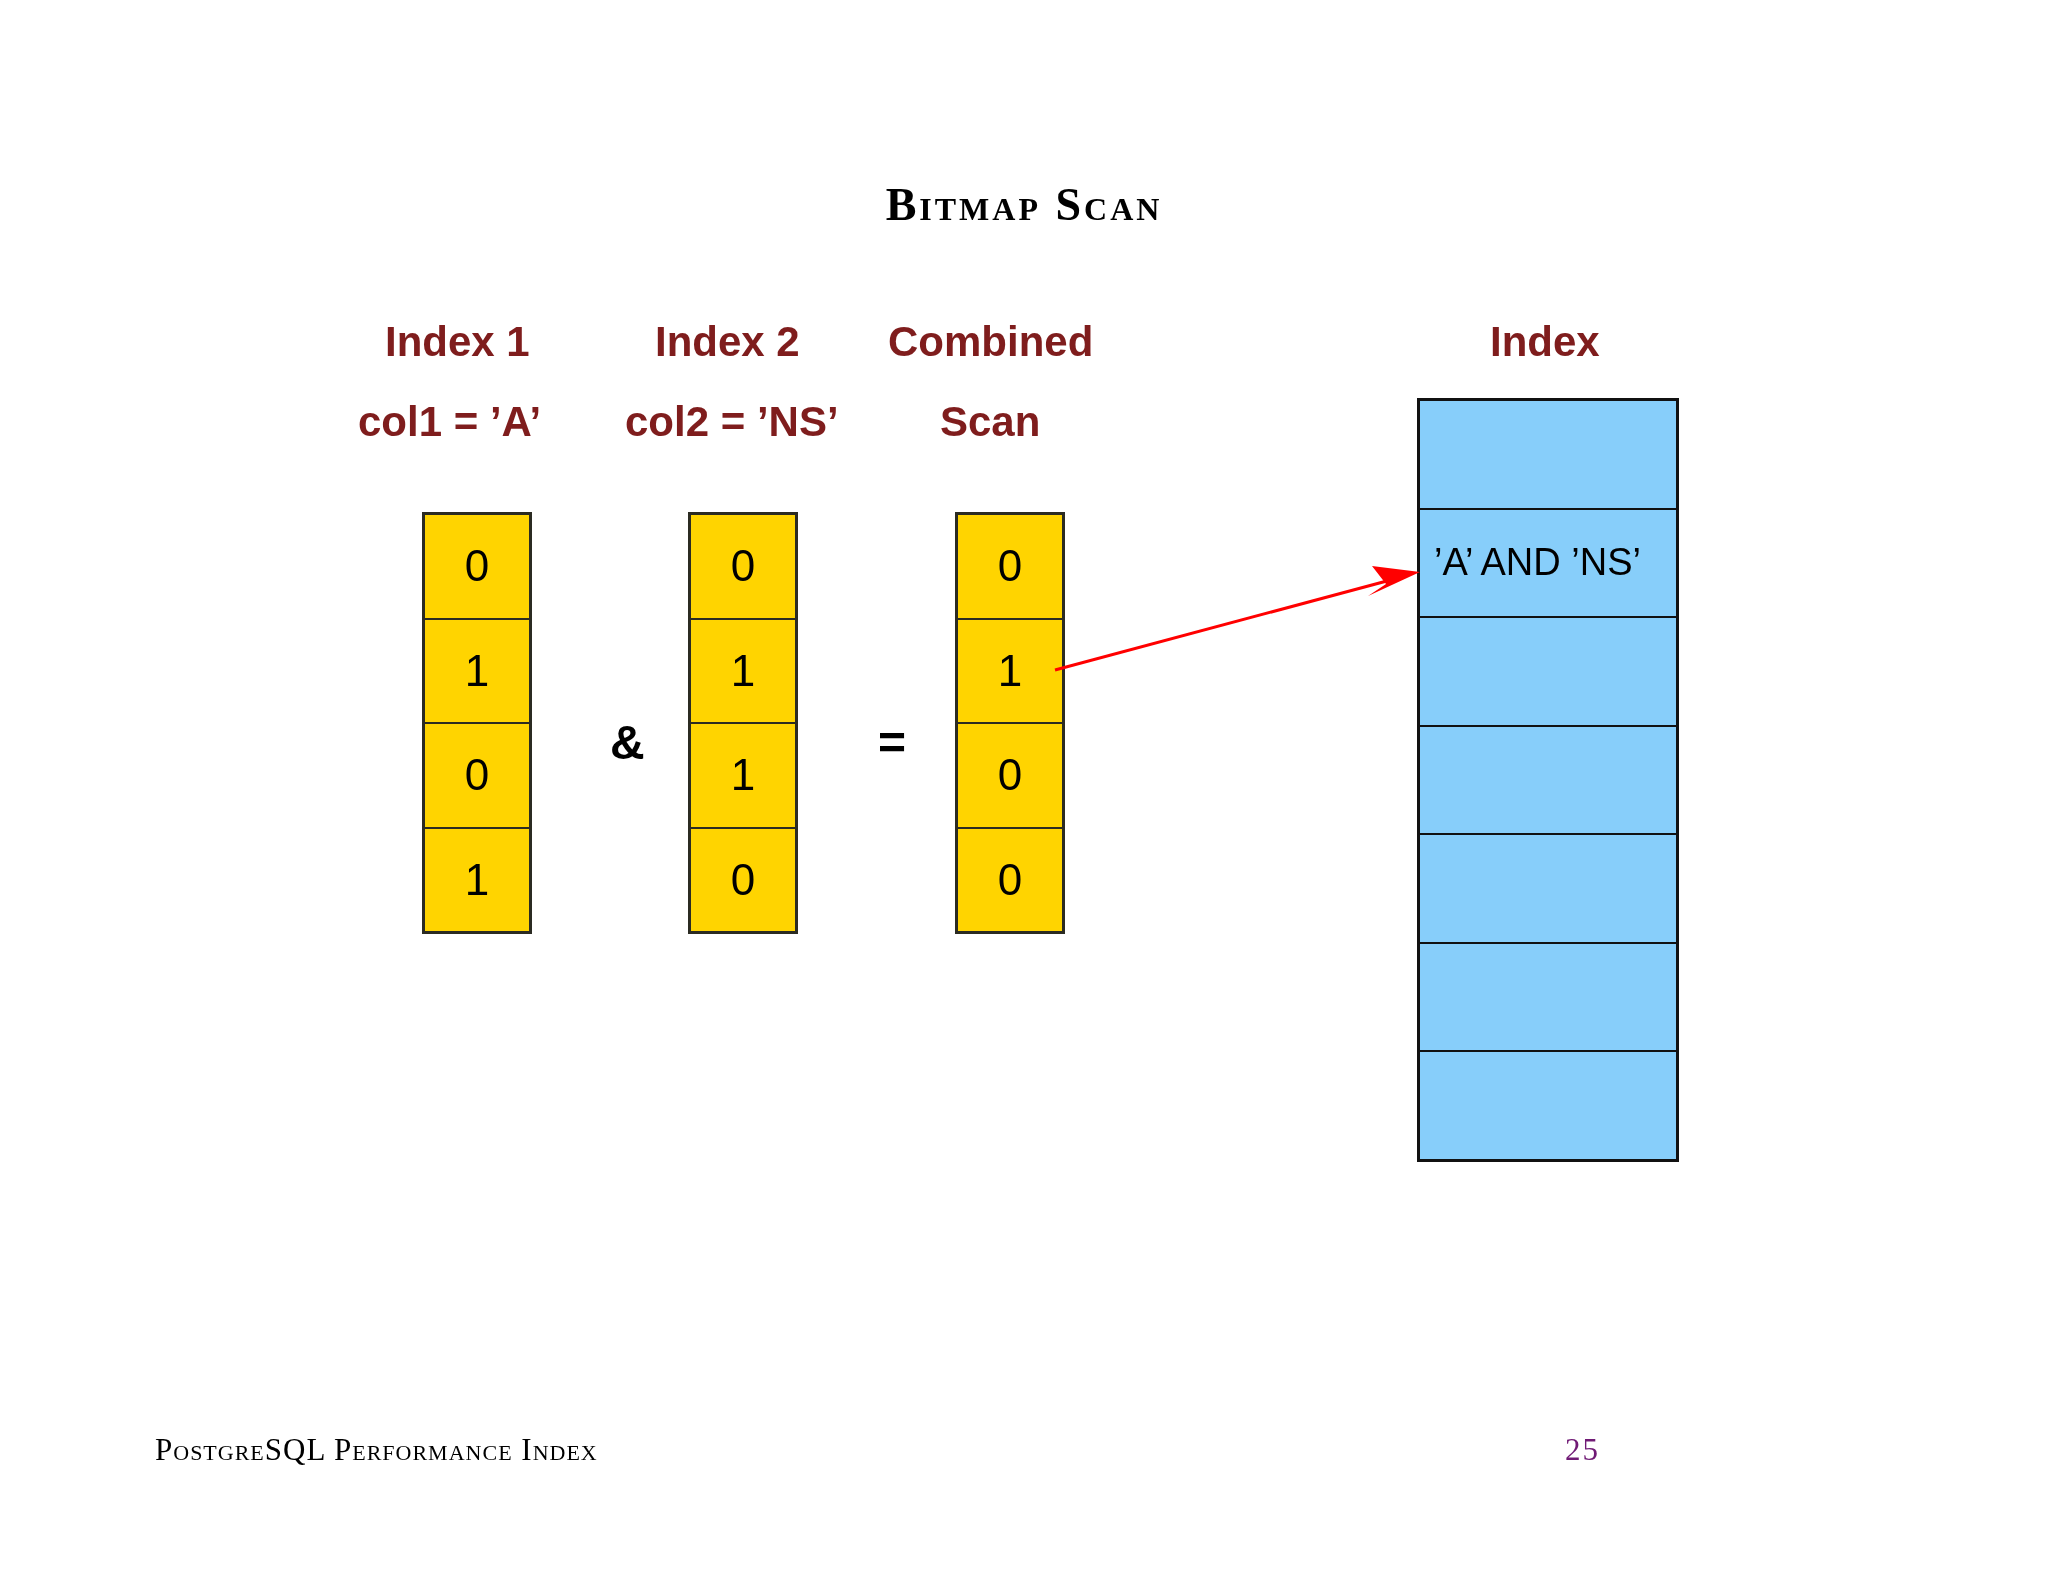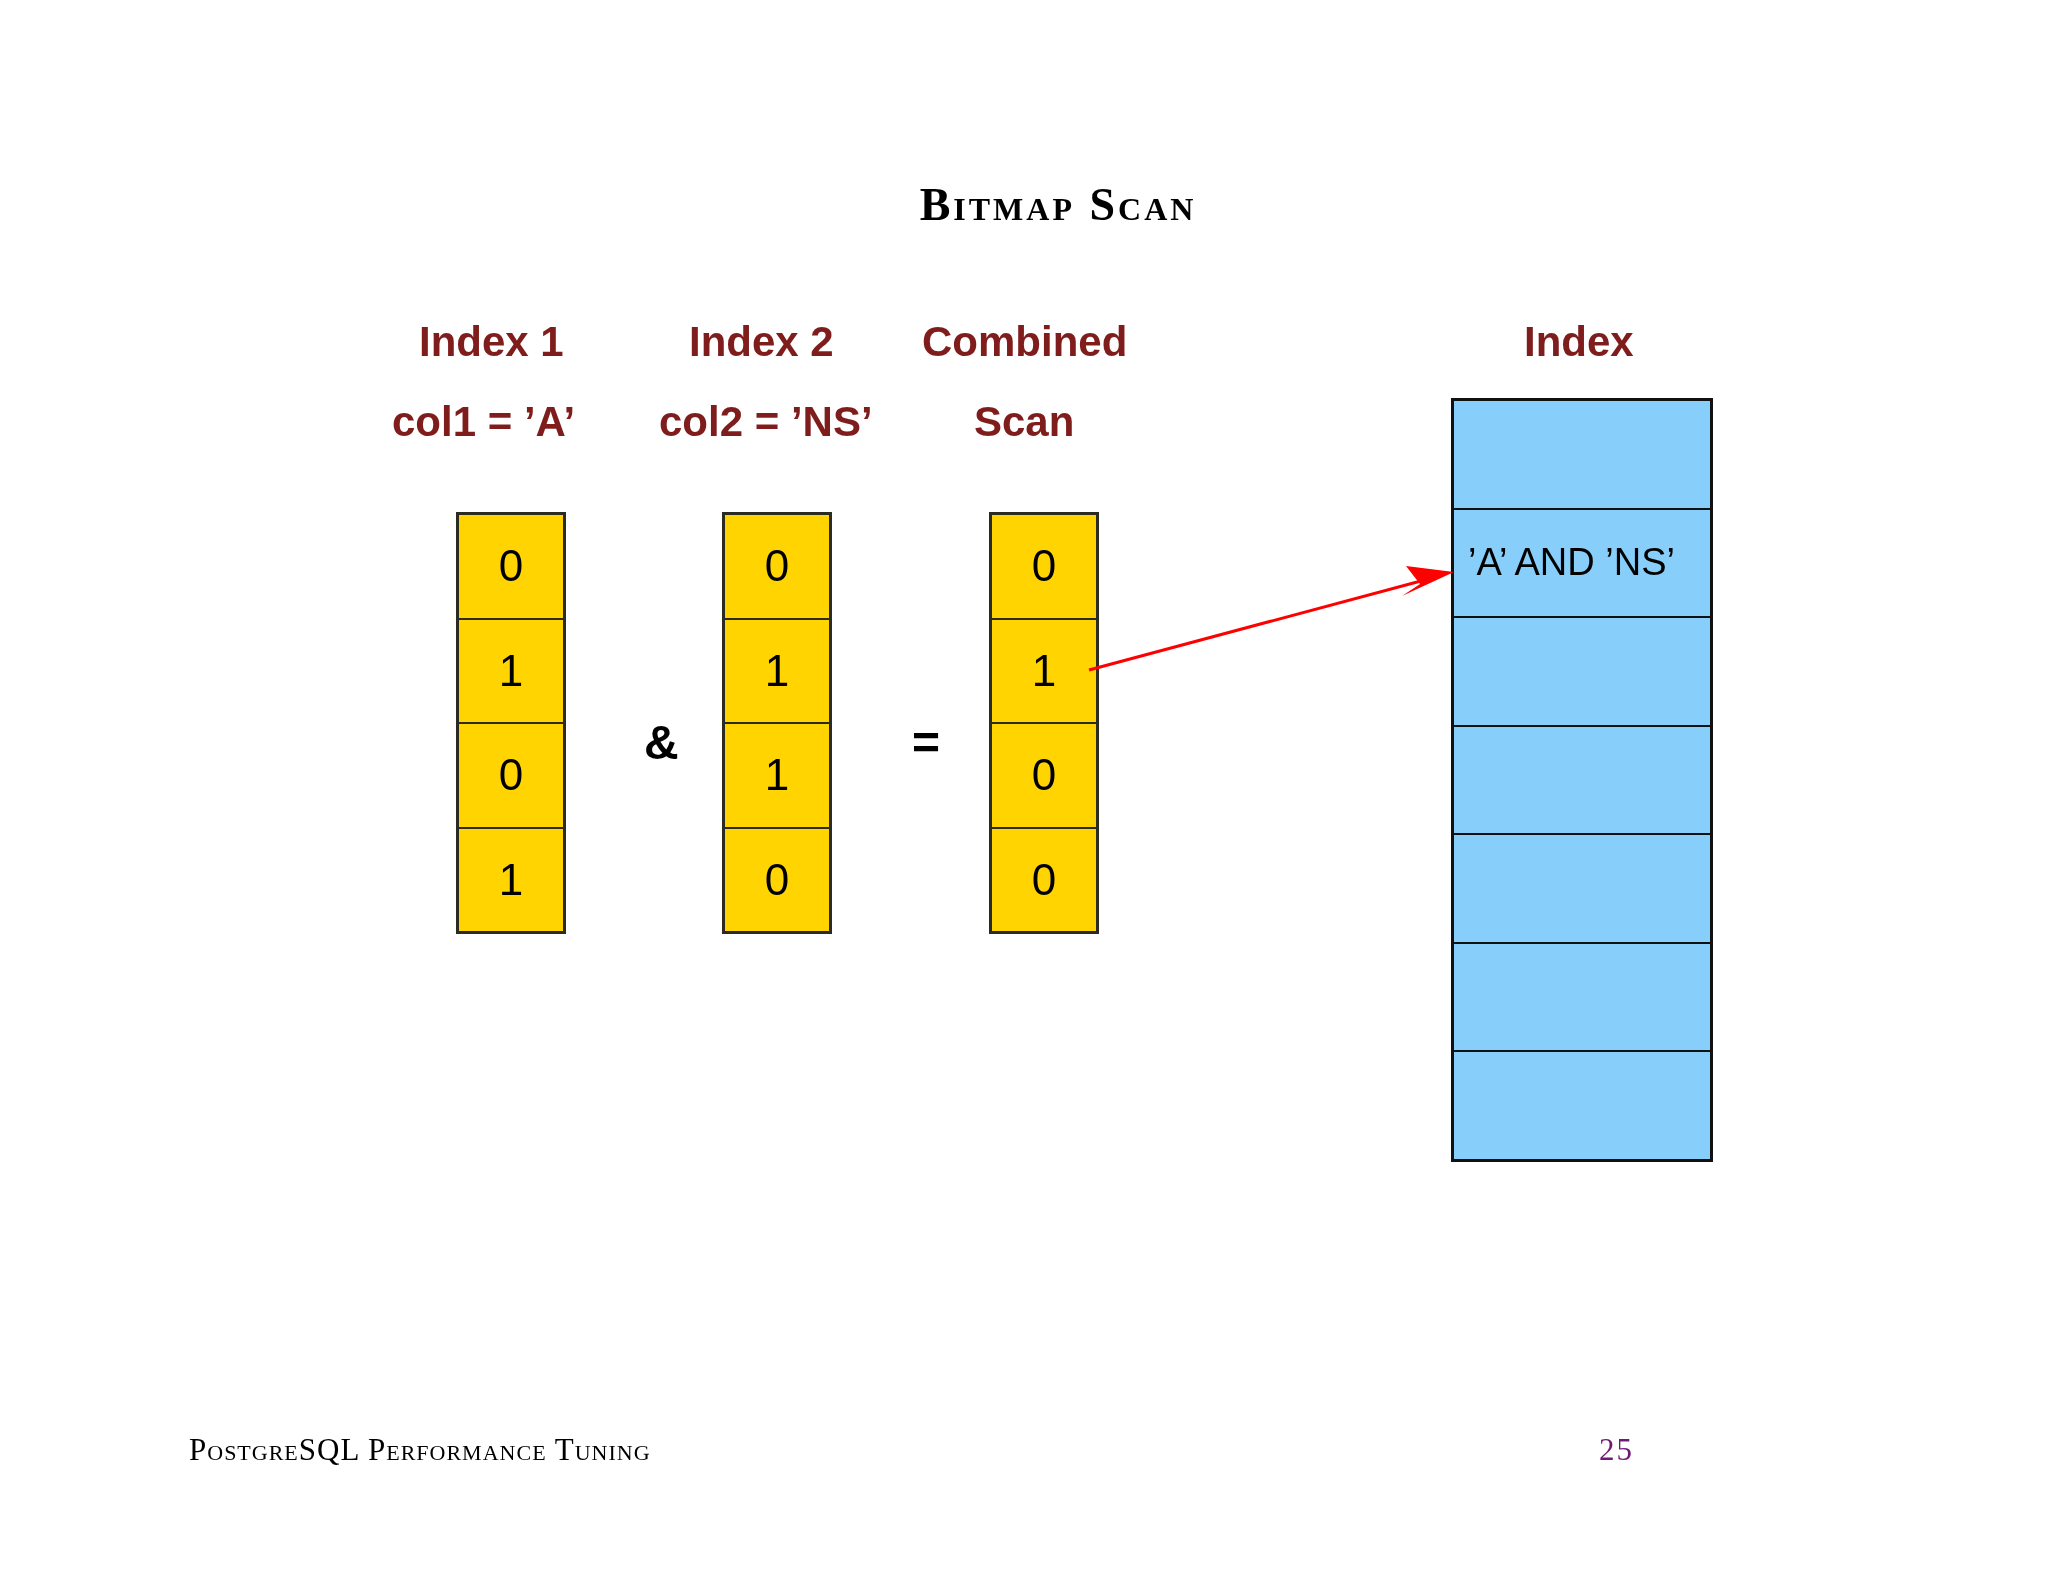--- a/index.html
+++ b/index.html
@@ -14,21 +14,20 @@
     overflow: hidden;
     font-family: "Liberation Sans", sans-serif;
     color: #000000;
   }
 
   .slide {
     position: absolute;
     left: 0; top: 0;
     width: 1700px;
     height: 1582px;
-    margin-left: 34px;
   }
 
   
   #slide-title {
     position: absolute;
     left: 0;
     top: 178px;
     width: 2048px;
     text-align: center;
     font-family: "Liberation Serif", serif;
@@ -205,16 +204,16 @@
     <div class="heap-row"></div>
     <div class="heap-row"></div>
     <div class="heap-row"></div>
   </div>
 
   <svg id="arrow-svg" viewBox="0 0 2048 1582">
     <line x1="1055" y1="670" x2="1398" y2="578" stroke="#FF0000" stroke-width="3"></line>
     <polygon points="1420,572 1372,566 1386,584 1368,596" fill="#FF0000"></polygon>
   </svg>
 
-  <div id="footer-title">PostgreSQL Performance Tuning</div>
+  <div id="footer-title">PostgreSQL Performance Index</div>
   <div id="footer-page">25</div>
 
 </div>
 
 </body></html>

